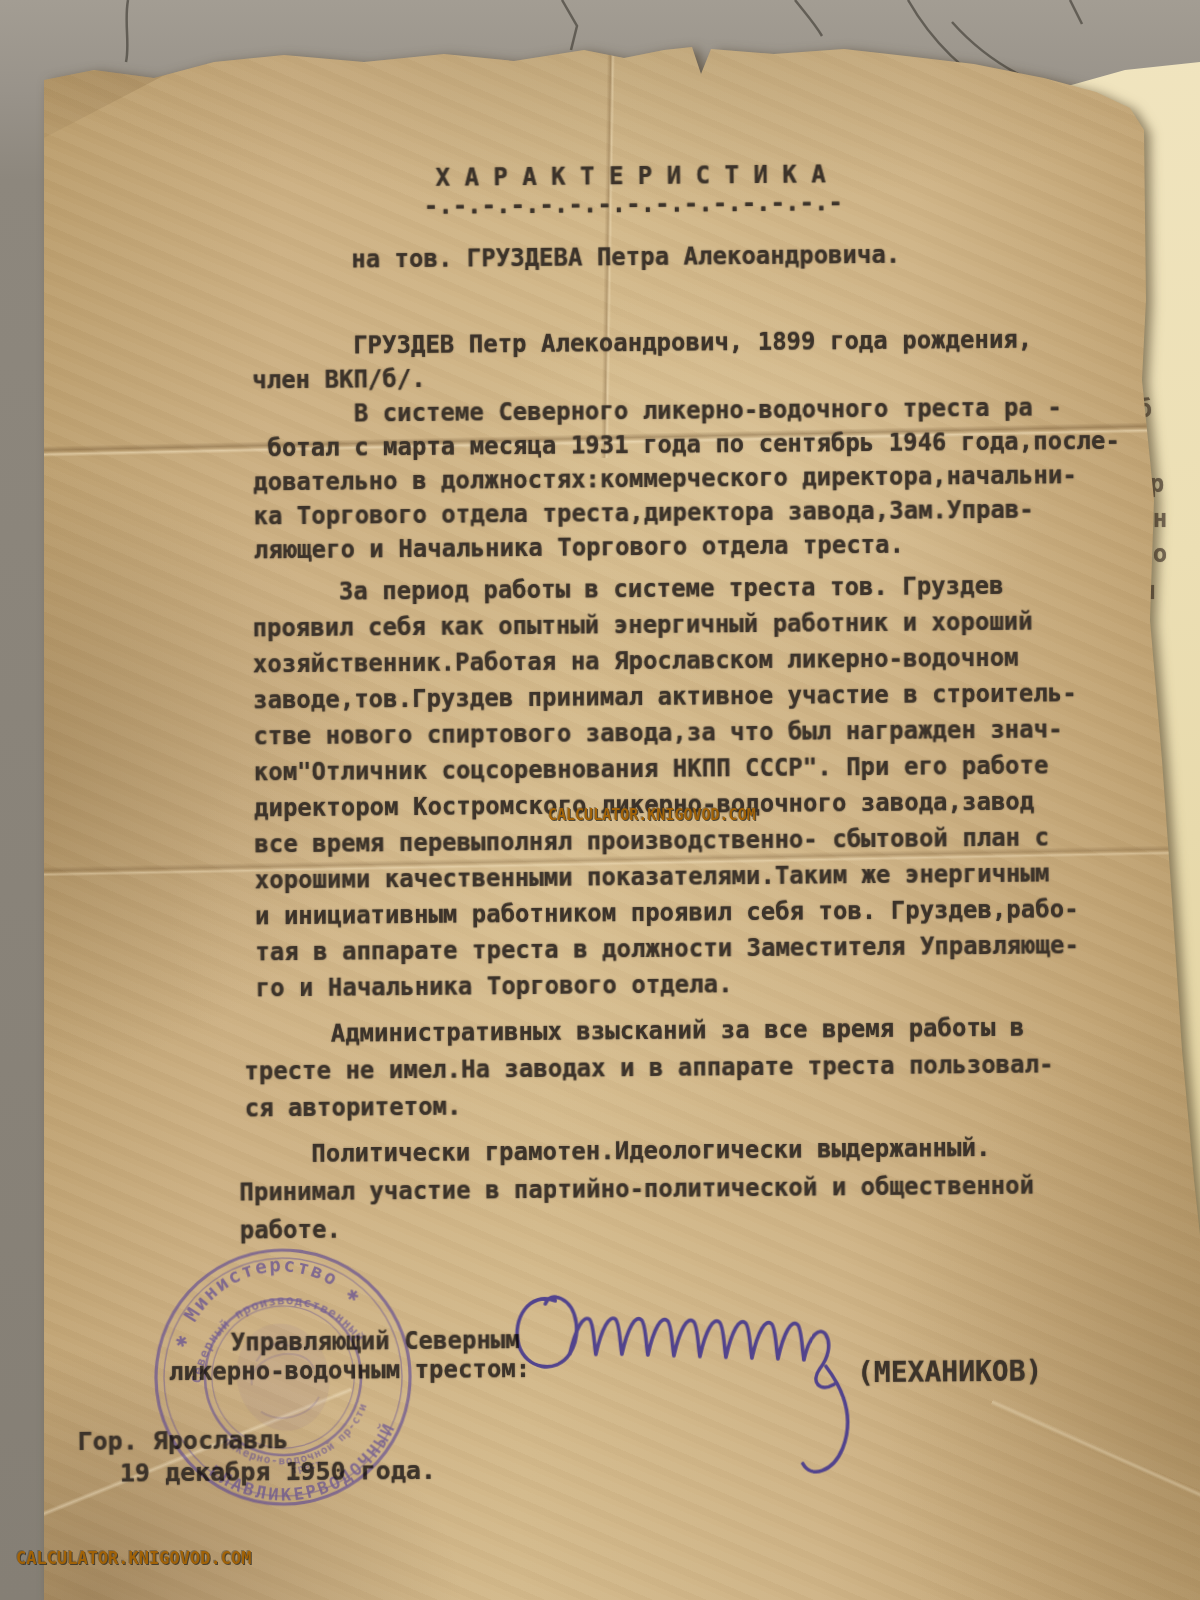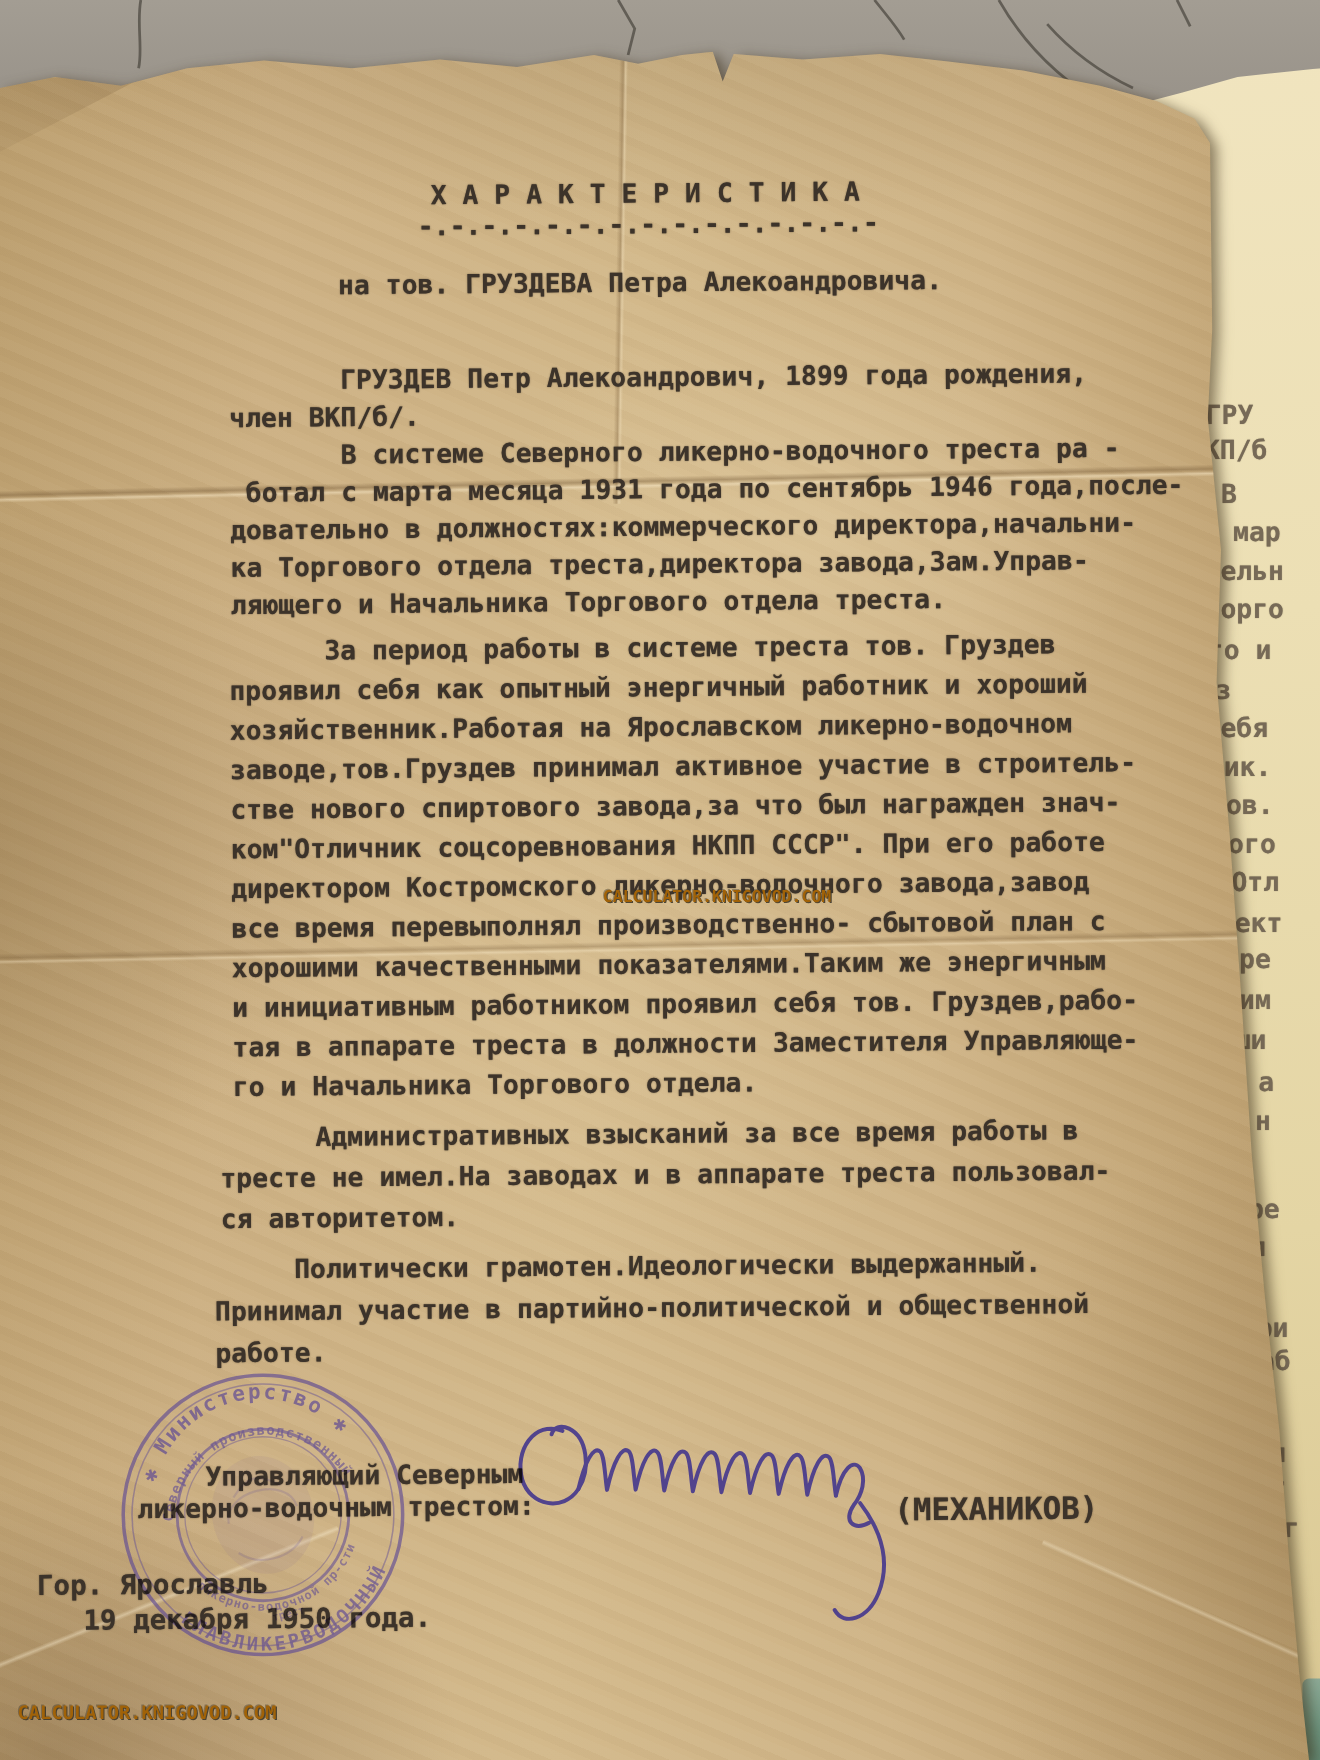--- a/index.html
+++ b/index.html
@@ -29,21 +29,21 @@
       1102px 300px,1098px 380px,1110px 500px,1106px 620px,1118px 760px,1128px 900px,1138px 1050px,
       1150px 1180px,1163px 1300px,1172px 1420px,1181px 1520px,1190px 1600px,0px 1600px);
     background:
       radial-gradient(420px 300px at 62% 30%,rgba(238,219,178,.32),transparent 70%),
       radial-gradient(520px 420px at 42% 58%,rgba(230,208,165,.28),transparent 70%),
       radial-gradient(700px 520px at -8% 48%,rgba(95,70,38,.26),transparent 62%),
       radial-gradient(620px 420px at 4% 100%,rgba(85,60,32,.32),transparent 60%),
       radial-gradient(900px 280px at 50% 0%,rgba(108,84,50,.20),transparent 75%),
       radial-gradient(520px 640px at 102% 88%,rgba(118,92,58,.22),transparent 65%),
       repeating-linear-gradient(23deg,rgba(120,90,50,.035) 0 7px,rgba(255,245,225,.03) 7px 16px,transparent 16px 21px),
-      linear-gradient(94deg,#bb9e6e 0%,#ccb083 20%,#d3b98b 46%,#cfb487 70%,#c2a576 88%,#b89b6b 100%);}
+      linear-gradient(94deg,#bb9e6e 0%,#ccb083 20%,#d3b98b 46%,#cfb487 70%,#c2a576 88%,#b89b6b 100%); margin-left: 44px;}
   .crease{position:absolute;pointer-events:none;}
   #crease-h1{left:-12px;top:434px;width:1135px;height:11px;transform:rotate(-1.25deg);
     background:linear-gradient(180deg,transparent,rgba(104,77,44,.38) 38%,rgba(104,77,44,.14) 55%,rgba(250,236,205,.45) 75%,transparent);}
   #crease-h2{left:-12px;top:856px;width:1150px;height:10px;transform:rotate(-1.1deg);
     background:linear-gradient(180deg,transparent,rgba(104,77,44,.28) 40%,rgba(104,77,44,.10) 56%,rgba(250,236,205,.35) 76%,transparent);}
   #crease-v{left:560px;top:46px;width:8px;height:412px;transform:rotate(.9deg);
     background:linear-gradient(90deg,transparent,rgba(108,80,46,.30) 45%,rgba(248,233,200,.35) 72%,transparent);}
   #crease-d1{left:-30px;top:1452px;width:350px;height:6px;transform:rotate(-22deg);
     background:linear-gradient(180deg,transparent,rgba(250,238,210,.42),transparent);}
   #crease-d2{left:935px;top:1460px;width:300px;height:6px;transform:rotate(24deg);

